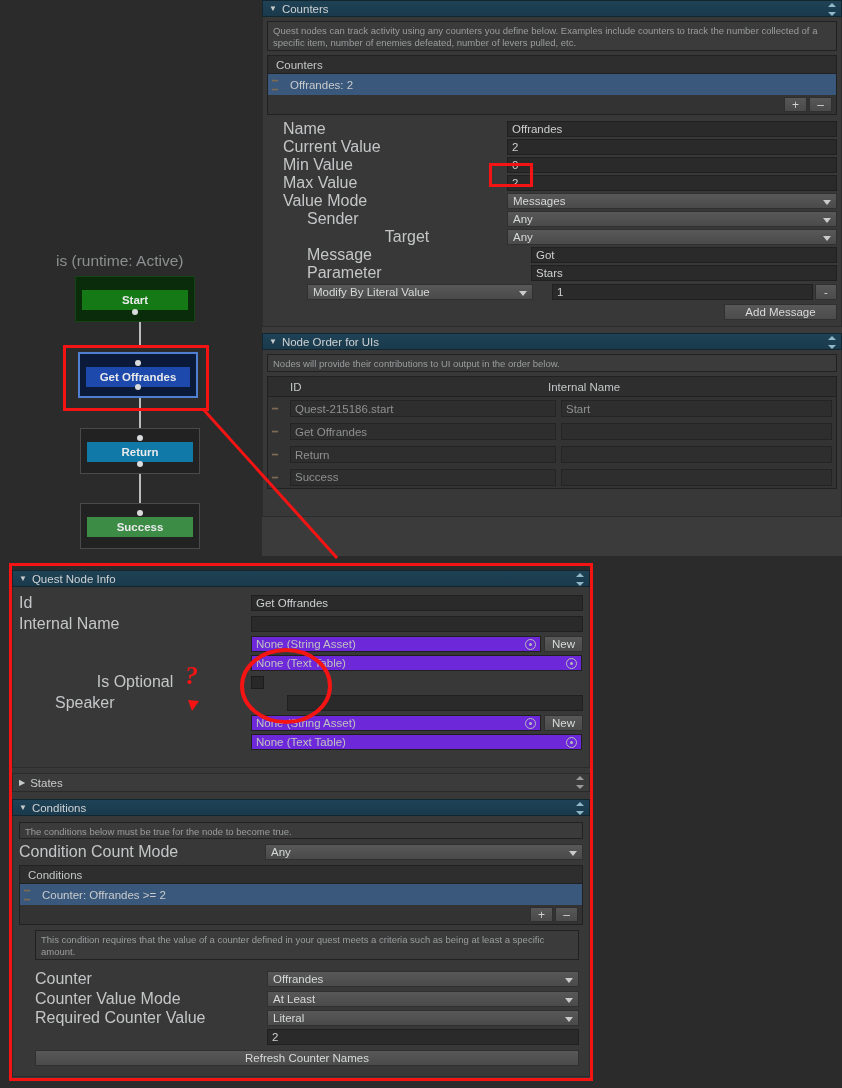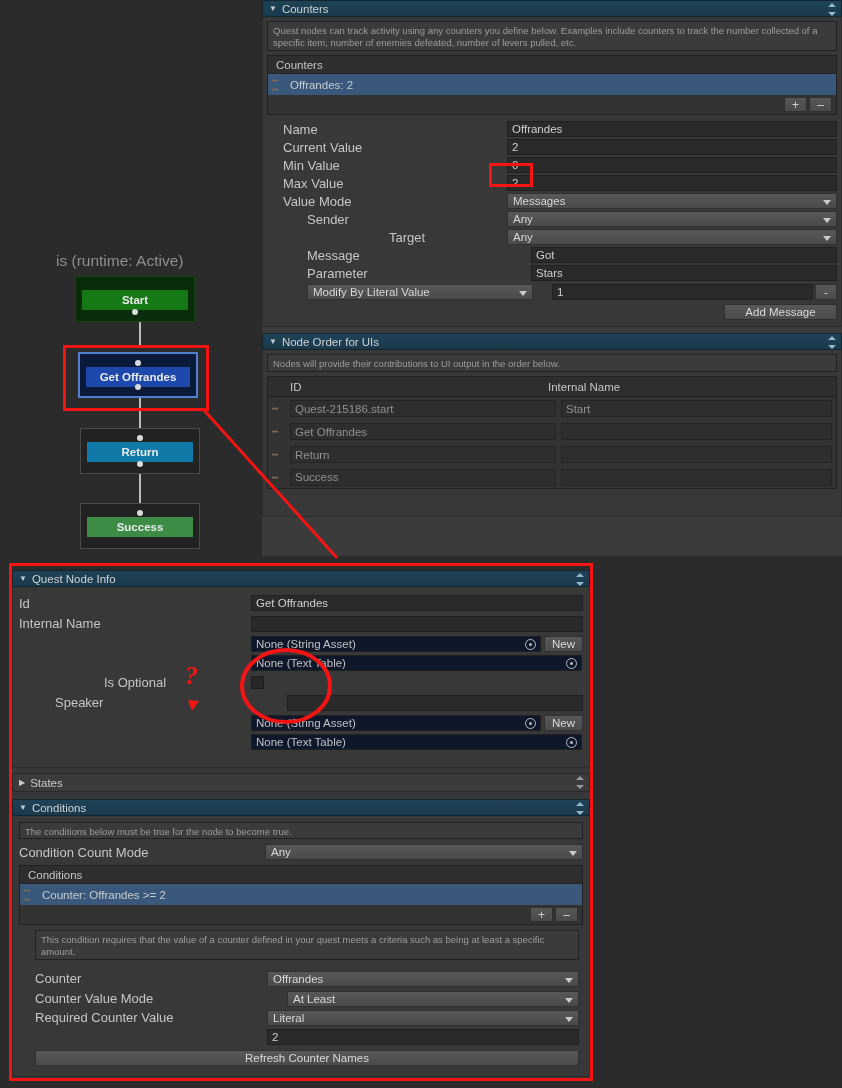--- a/index.html
+++ b/index.html
@@ -51,21 +51,21 @@
     font-size:9.5px; line-height:11.5px;
     padding:3px 5px;
   }
   .panelbody{
     background:#383838;
     border:1px solid #2c2c2c; border-top:none;
     padding:4px 4px 5px 4px;
   }
 
   .row{ display:flex; align-items:center; height:18px; }
-  .lbl{ color:#c4c6c7; font-size:13px; white-space:nowrap; }
+  .lbl{ color:#c4c6c7; font-size:16px; white-space:nowrap; }
 
   .field{
     background:#2a2a2a;
     border:1px solid #202020;
     height:16px;
     color:#cdcfd0; font-size:11.5px;
     display:flex; align-items:center;
     padding-left:4px;
     overflow:hidden; white-space:nowrap;
   }
@@ -90,21 +90,21 @@
     color:#d8dadb; font-size:11.5px;
     display:flex;align-items:center;justify-content:center;
     height:16px;
   }
   .toggle{
     width:13px;height:13px;
     background:#282828;
     border:1px solid #1c1c1c;
   }
   .objfield{
-    background:#0f172a; border:1px solid #202020;
+    background:#6d28d9; border:1px solid #202020;
     height:16px; color:#bfc1c2; font-size:11.5px;
     display:flex; align-items:center; padding-left:4px;
     position:relative;
   }
   .objfield .dot{
     position:absolute; right:4px; top:2px;
     width:11px;height:11px;border-radius:50%;
     border:1.5px solid #b9bbbc;
     display:flex;align-items:center;justify-content:center;
   }
@@ -485,21 +485,21 @@
       <div class="helpbox" style="height:30px;">This condition requires that the value of a counter defined in your quest meets a criteria such as being at least a specific amount.</div>
 
       <div class="row" style="height:21px; margin-top:8px;">
         <div class="lbl" style="width:232px;">Counter</div>
         <div class="popup" style="flex:1;">
           <span>Offrandes</span>
           <span class="arrow"></span>
         </div>
       </div>
 
-      <div class="row" style="height:19px;gap:20px;">
+      <div class="row" style="height:19px;">
         <div class="lbl" style="width:232px;">Counter Value Mode</div>
         <div class="popup" style="flex:1;">
           <span>At Least</span>
           <span class="arrow"></span>
         </div>
       </div>
 
       <div class="row" style="height:19px;">
         <div class="lbl" style="width:232px;">Required Counter Value</div>
         <div class="popup" style="flex:1;">

